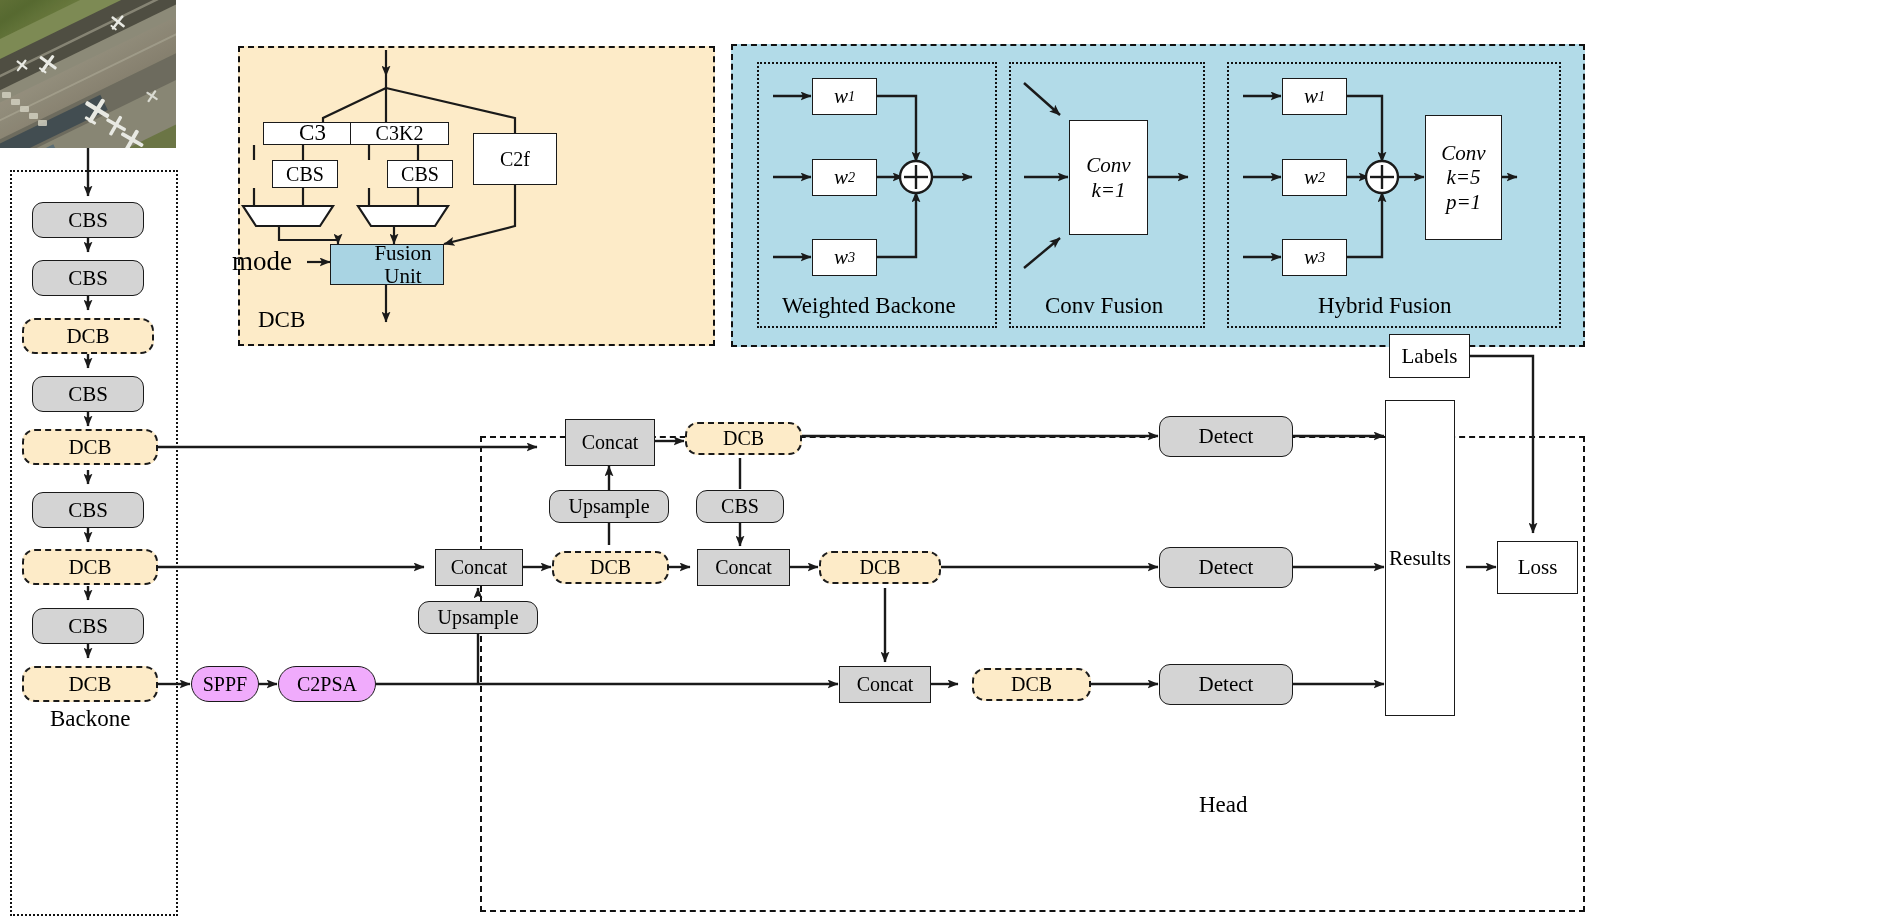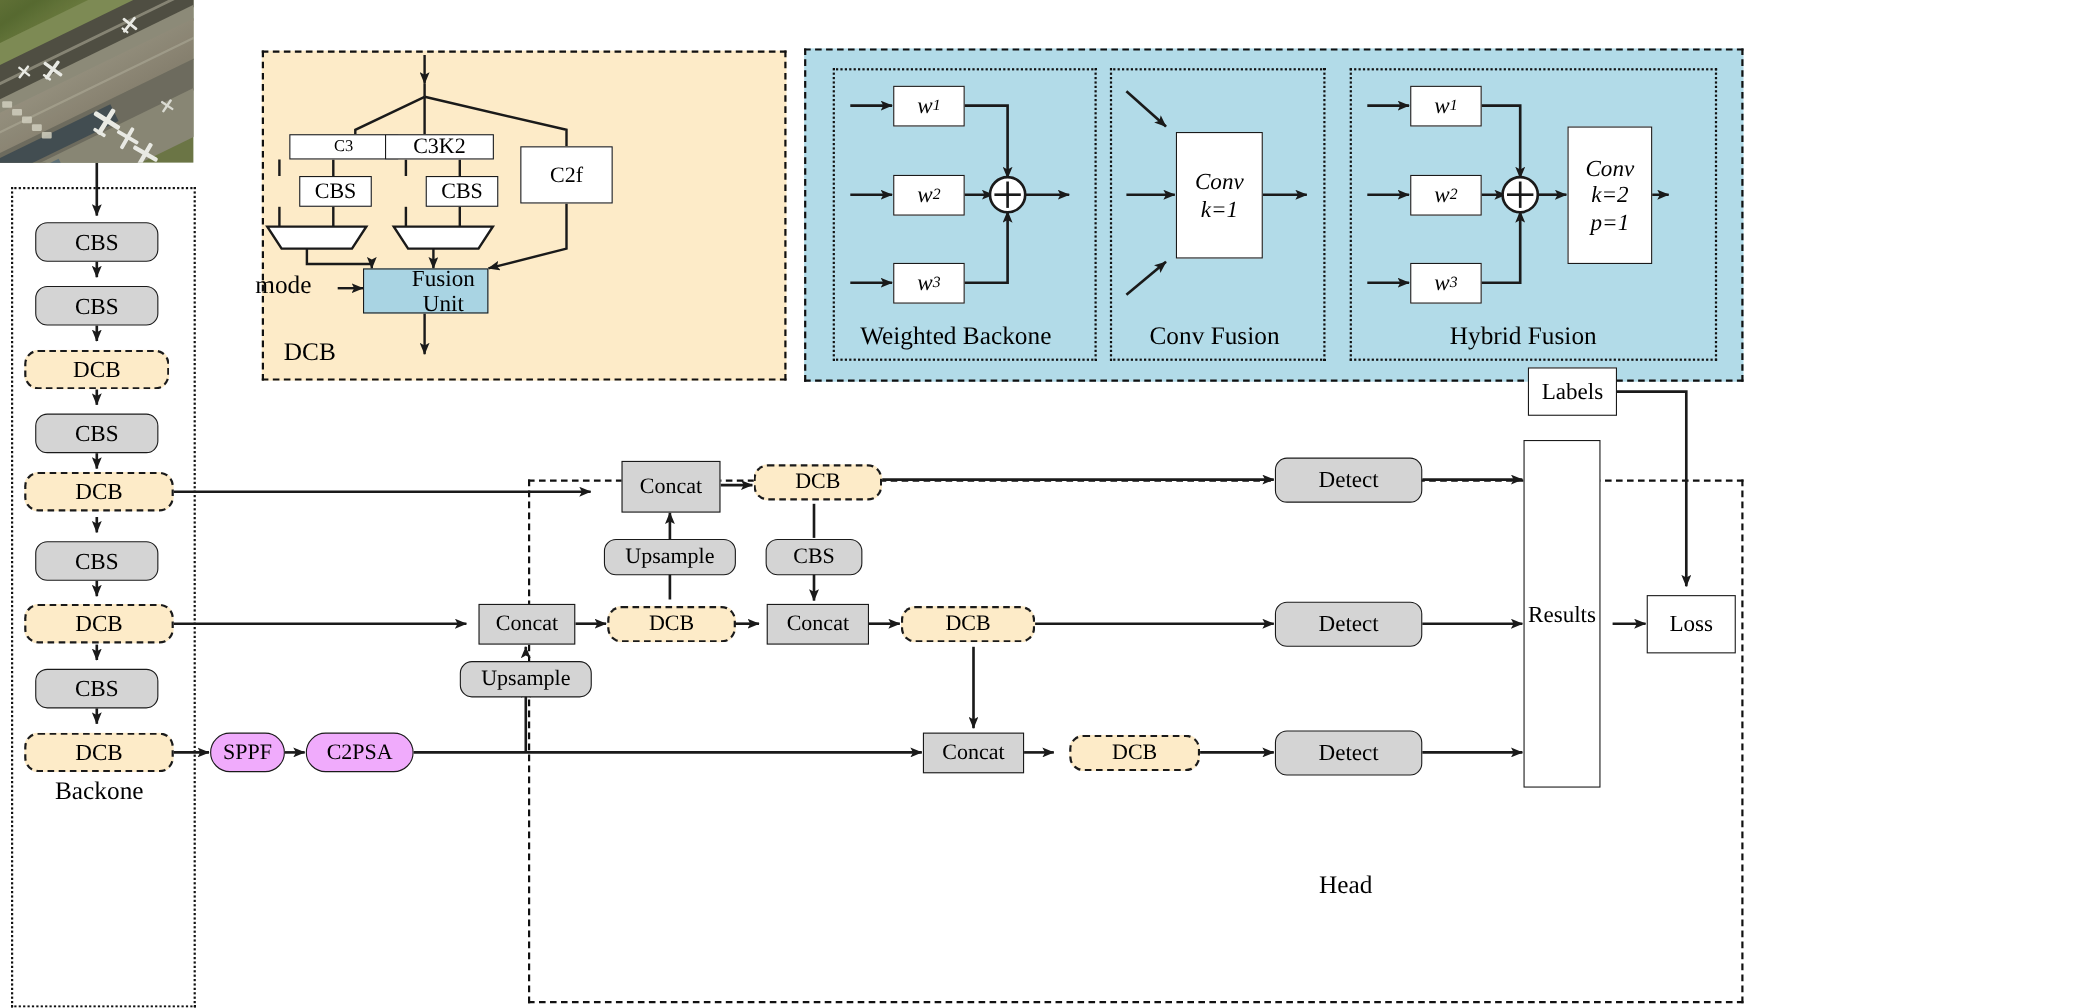--- a/index.html
+++ b/index.html
@@ -33,21 +33,21 @@
   svg.wires{position:absolute;left:0;top:0;width:1901px;height:916px;
             overflow:visible;pointer-events:none;z-index:4;}
 
   
   .aerial{position:absolute;left:0;top:0;width:176px;height:148px;z-index:9;
           overflow:hidden;}
 
   .lbl{pointer-events:none;}
   .it{font-style:italic;}
   sub{font-size:.68em;font-style:italic;}
-  .mode-label{position:absolute;font-size:23px;z-index:8;}
+  .mode-label{position:absolute;font-size:27px;z-index:8;}
 </style>
 </head>
 <body>
 
 <div id="stage">
 
   <div class="aerial">
     <svg width="176" height="148" viewBox="0 0 176 148">
       <defs>
         <linearGradient id="grass" x1="0" y1="0" x2="1" y2="1">
@@ -303,21 +303,21 @@
     <span class="lbl">Backone</span>
   </div>
 
   <div class="node pill" style="left:191px;top:666px;width:68px;height:36px;font-size:20px;">
     <span class="lbl">SPPF</span>
   </div>
   <div class="node pill" style="left:278px;top:666px;width:98px;height:36px;font-size:20px;">
     <span class="lbl">C2PSA</span>
   </div>
 
-  <div class="node white-box" style="left:263px;top:122px;width:99px;height:23px;font-size:15px;">
+  <div class="node white-box" style="left:263px;top:122px;width:99px;height:23px;font-size:23px;">
     <span class="lbl">C3</span>
   </div>
   <div class="node white-box" style="left:350px;top:122px;width:99px;height:23px;font-size:20px;">
     <span class="lbl">C3K2</span>
   </div>
   <div class="node white-box" style="left:473px;top:133px;width:84px;height:52px;font-size:20px;">
     <span class="lbl">C2f</span>
   </div>
   <div class="node white-box" style="left:272px;top:160px;width:66px;height:28px;font-size:20px;">
     <span class="lbl">CBS</span>
@@ -369,21 +369,21 @@
   <div class="node white-box it" style="left:1282px;top:159px;width:65px;height:37px;font-size:21px;">
     <span>w</span>
       <sub>2</sub>
   </div>
   <div class="node white-box it" style="left:1282px;top:239px;width:65px;height:37px;font-size:21px;">
     <span>w</span>
       <sub>3</sub>
   </div>
   <div class="node white-box it" style="left:1425px;top:115px;width:77px;height:125px;font-size:21px;flex-direction:column;gap:2px;">
     <span class="lbl">Conv</span>
-    <span class="lbl">k=2</span>
+    <span class="lbl">k=5</span>
     <span class="lbl">p=1</span>
   </div>
   <div class="panel-label" style="left:1318px;top:293px;text-align:right;">
     <span class="lbl">Hybrid Fusion</span>
   </div>
 
   <div class="node gray-sq" style="left:565px;top:419px;width:90px;height:47px;font-size:20px;">
     <span class="lbl">Concat</span>
   </div>
   <div class="node dcb" style="left:685px;top:422px;width:117px;height:33px;font-size:20px;">

